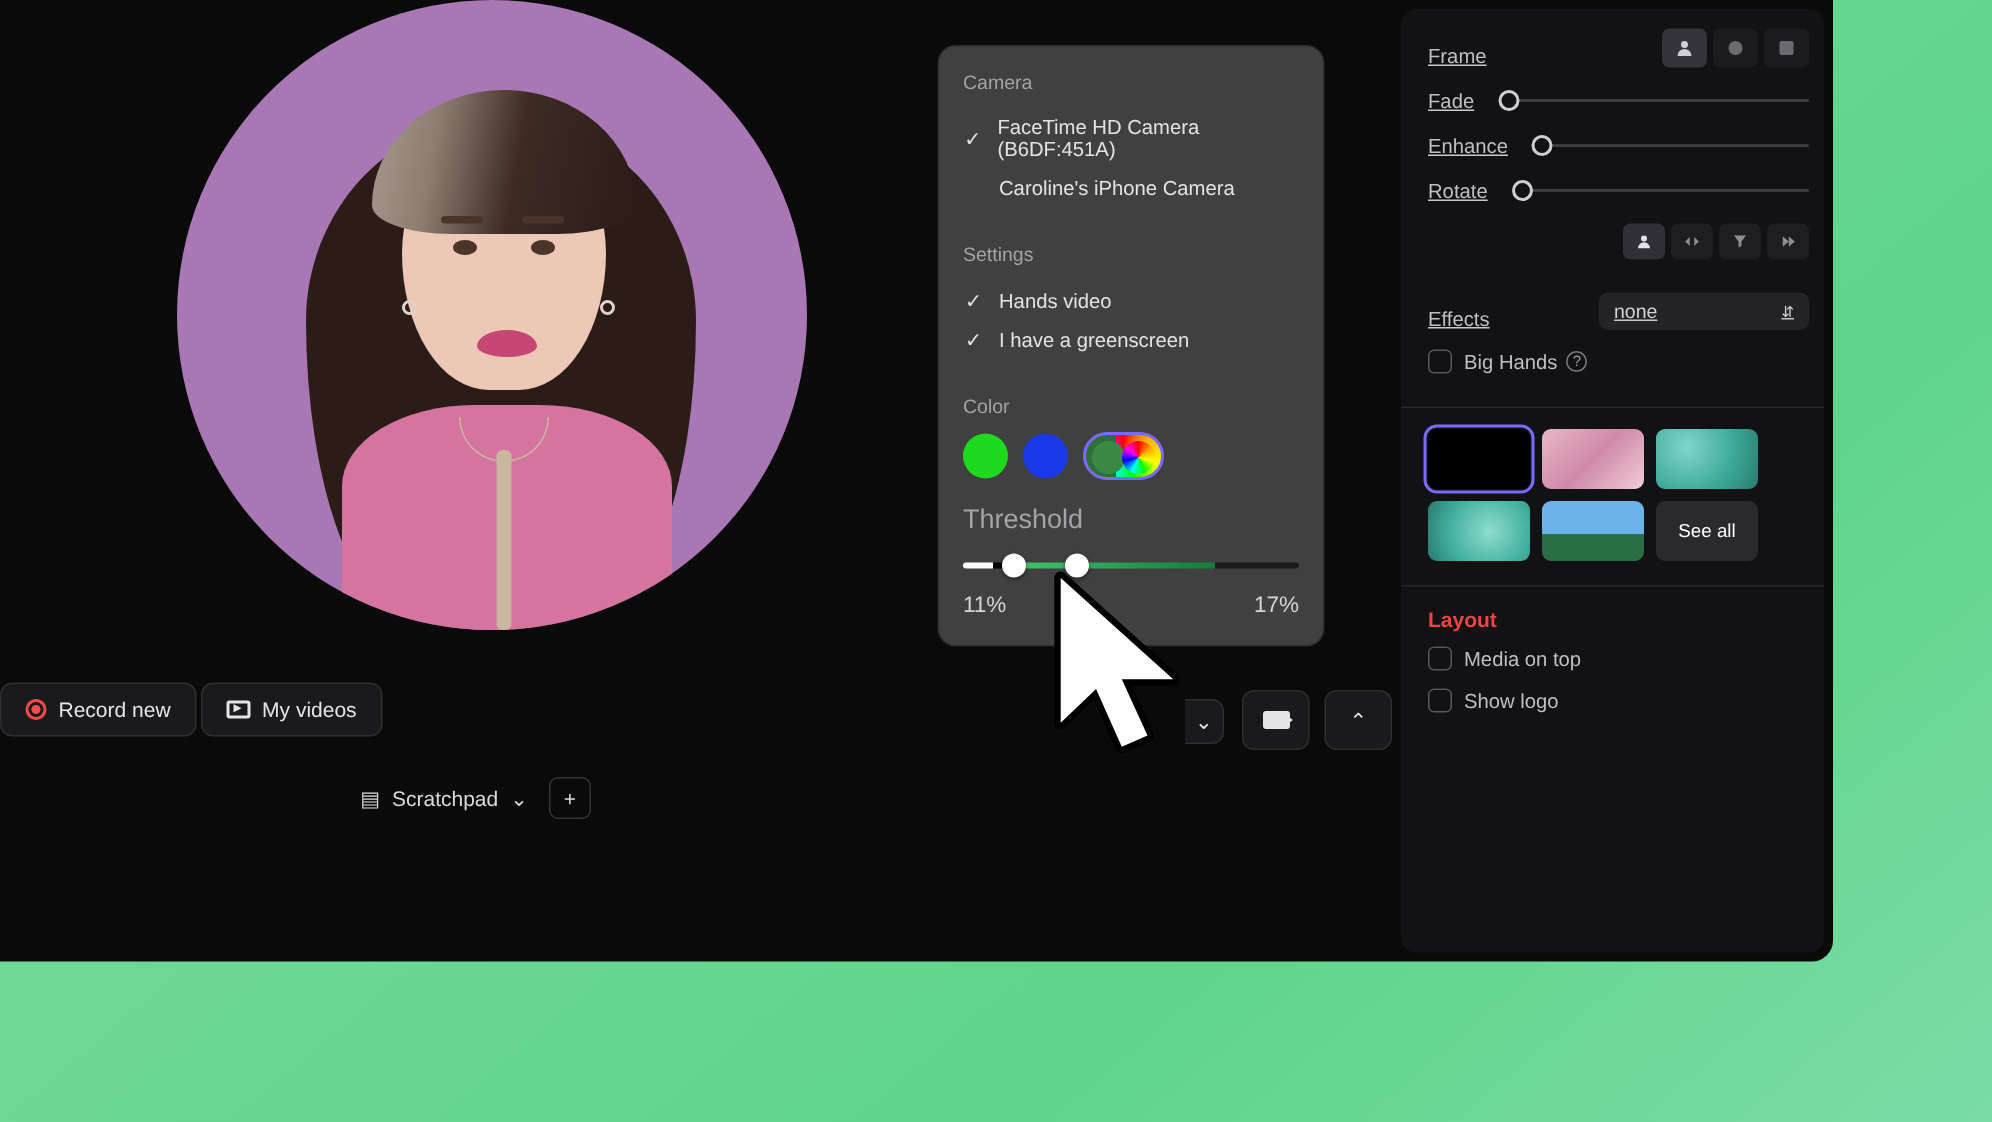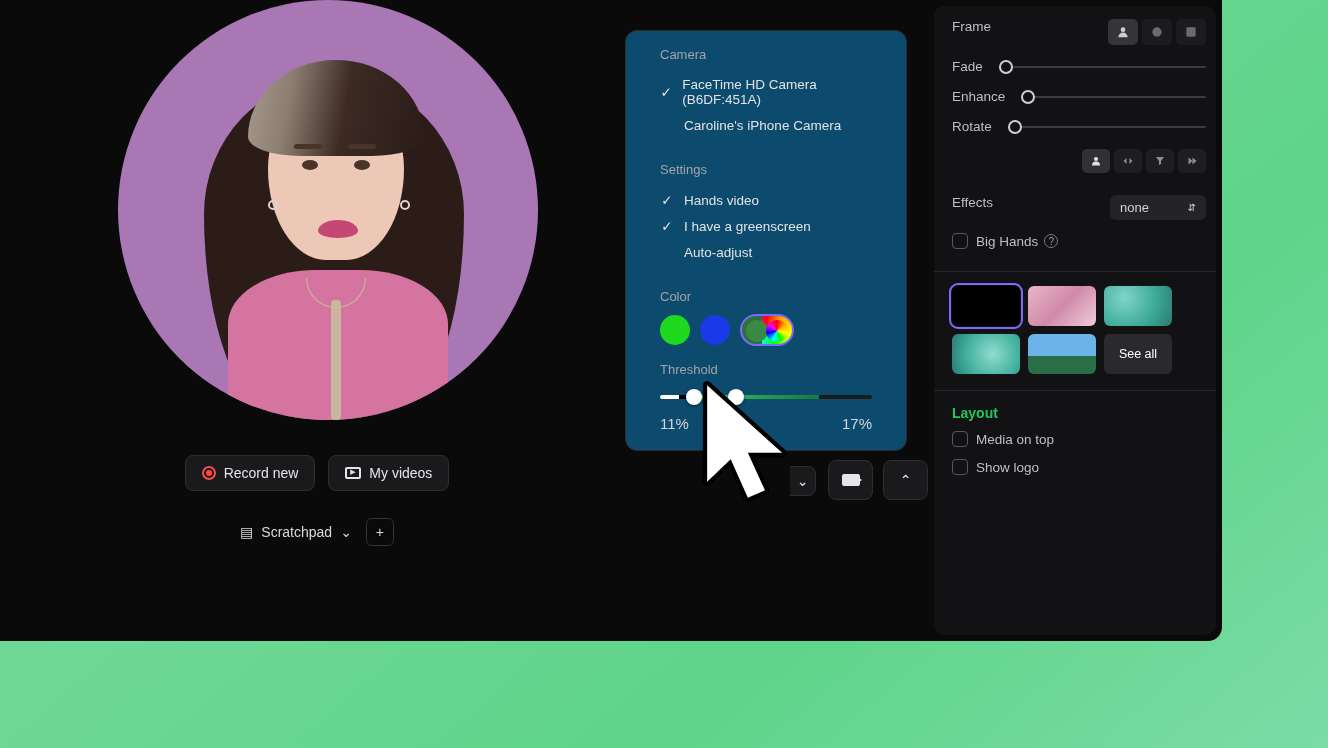--- a/index.html
+++ b/index.html
@@ -80,25 +80,25 @@
     position:absolute; top:270px; left:110px; width:220px; height:180px;
     background:#d574a0; border-radius:40% 40% 20% 20% / 30% 30% 20% 20%;
   }
   .zipper{position:absolute;top:300px;left:213px;width:10px;height:120px;background:#c9b89f;border-radius:4px;}
   .necklace{position:absolute;top:278px;left:188px;width:60px;height:30px;border:1px solid #c9b89f;border-top:none;border-radius:0 0 40px 40px;}
 
   
   .popup {
     position: absolute;
     top: 30px; left: 625px;
-    width: 282px;
-    background: #0c4a6e;
+    width: 258px;
+    background: #404040;
     border: 1px solid #2c2c2f;
     border-radius: 12px;
-    padding: 16px 34px 18px;
+    padding: 16px 16px 18px;
   }
   .popup h4, .sidebar h4 {
     color: #a3a3a8; font-size: 13px; font-weight: 500; margin-bottom: 10px;
   }
   .popup h4.sub { margin-top:24px; }
   .chk-row { display:flex; align-items:center; gap:10px; padding:5px 0; font-size:13.5px; color:#e3e3e5;}
   .chk-row .tick { width:14px; text-align:center; color:#e3e3e5;}
   .chk-row .tick.off { opacity:0; }
   .color-row{ display:flex; gap:10px; margin-top:8px; align-items:center;}
   .swatch{ width:30px;height:30px;border-radius:50%; }
@@ -107,32 +107,32 @@
   .sw-picker{
     width:54px;height:32px;border-radius:20px;border:2px solid #7a6bff;
     background:linear-gradient(90deg,#2e6f3a 40%, transparent 40%),
                conic-gradient(red,orange,yellow,lime,cyan,blue,magenta,red);
     background-blend-mode:normal;
     position:relative;
   }
   .sw-picker::before{content:"";position:absolute;left:4px;top:4px;width:22px;height:22px;border-radius:50%;background:#3a8a46;}
   .sw-picker::after{content:"";position:absolute;right:4px;top:4px;width:22px;height:22px;border-radius:50%;
     background:conic-gradient(red,orange,yellow,lime,cyan,blue,magenta,red);}
-  .thresh-label{color:#a3a3a8;font-size:13px;margin-top:16px;}
+  .thresh-label{color:#a3a3a8;font-size:18px;margin-top:16px;}
   .range-wrap{position:relative;height:20px;margin-top:10px;}
   .range-track{position:absolute;top:8px;left:0;right:0;height:4px;border-radius:2px;
     background:linear-gradient(90deg,#fff 0%,#fff 9%,#000 9%,#000 14%,#42c86f 14%,#147a3b 75%,#1b1b1c 75%,#1b1b1c 100%);}
   .thumb{position:absolute;top:2px;width:16px;height:16px;background:#fff;border-radius:50%;box-shadow:0 1px 3px rgba(0,0,0,.5);}
   .thumb.a{left:26px;} .thumb.b{left:68px;}
   .thresh-vals{display:flex;justify-content:space-between;font-size:15px;color:#d5d5d7;margin-top:8px;}
 
   
   .bottom-bar{
     position:absolute; top:455px; left:0; right:300px;
-    display:flex; justify-content:center; gap:13px; align-items:center;
+    display:flex; justify-content:flex-start; gap:3px; align-items:center;
   }
   .btn{
     display:inline-flex;align-items:center;gap:8px;
     background:#1a1a1c;border:1px solid #2e2e31;color:#e5e5e7;
     padding:9px 16px;border-radius:8px;font-size:14px;
   }
   .rec-dot{width:14px;height:14px;border-radius:50%;border:2px solid #f64b4b;display:inline-flex;align-items:center;justify-content:center;}
   .rec-dot::after{content:"";width:6px;height:6px;background:#f64b4b;border-radius:50%;}
   .library-ico{width:16px;height:12px;border:2px solid #e5e5e7;border-radius:2px;position:relative;}
   .library-ico::after{content:"▶";position:absolute;font-size:7px;left:3px;top:-1px;color:#e5e5e7;}
@@ -144,45 +144,45 @@
   .plus-btn{width:28px;height:28px;border-radius:6px;border:1px solid #34343a;display:flex;align-items:center;justify-content:center;color:#d9d9db;}
 
   .little-toolbar{
     position:absolute;top:460px;left:828px;display:flex;gap:10px;
   }
   .mini-btn{width:45px;height:40px;border-radius:8px;border:1px solid #2e2e31;background:#1a1a1c;display:flex;align-items:center;justify-content:center;color:#e5e5e7;}
   .cam-ico{width:18px;height:12px;background:#e5e5e7;border-radius:2px;position:relative;}
   .cam-ico::after{content:"";position:absolute;right:-7px;top:1px;width:0;height:0;border:5px solid transparent;border-left:7px solid #e5e5e7;}
 
   
-  .side-row{display:flex;align-items:flex-start;justify-content:space-between;padding:7px 0;}
+  .side-row{display:flex;align-items:flex-end;justify-content:space-between;padding:7px 0;text-decoration:underline;}
   .side-label{color:#bfbfc4;font-size:13.5px;}
   .seg{display:flex;gap:4px;}
   .seg-btn{width:30px;height:26px;border-radius:5px;background:#1c1c1f;display:flex;align-items:center;justify-content:center;}
   .seg-btn.active{background:#34343a;}
   .seg-btn svg{width:14px;height:14px;fill:#cfcfd3;}
   .seg-btn.dim svg{fill:#6a6a70;}
   .slider{flex:1;margin-left:16px;position:relative;height:16px;}
   .slider .tr{position:absolute;left:0;right:0;top:7px;height:2px;background:#3a3a3f;border-radius:1px;}
   .slider .th{position:absolute;top:1px;width:14px;height:14px;border:2px solid #cfcfd3;border-radius:50%;background:#121214;}
-  .select{width:96px;background:#242428;border-radius:6px;padding:5px 10px;font-size:13px;color:#d3d3d6;display:flex;justify-content:space-between;align-items:center;}
+  .select{width:140px;background:#242428;border-radius:6px;padding:5px 10px;font-size:13px;color:#d3d3d6;display:flex;justify-content:space-between;align-items:center;}
   .check{width:16px;height:16px;border:1.5px solid #56565c;border-radius:4px;display:inline-block;margin-right:8px;flex-shrink:0;}
   .check.on{background:#6b5cff;border-color:#6b5cff;position:relative;}
   .check.on::after{content:"✓";color:#fff;font-size:11px;position:absolute;left:2px;top:-1px;}
   .help{width:14px;height:14px;border:1px solid #7c7c82;border-radius:50%;font-size:10px;display:inline-flex;align-items:center;justify-content:center;margin-left:6px;color:#9f9fa5;}
   .bg-grid{display:flex;flex-wrap:wrap;gap:8px;margin-top:10px;}
   .bg-th{width:68px;height:40px;border-radius:6px;background:#2a2a2e;position:relative;overflow:hidden;}
   .bg-th.sel{outline:2px solid #7a6bff;outline-offset:1px;background:#000;}
   .bg-pink{background:linear-gradient(135deg,#e8b6c9,#d08aa8,#f0cbd9);}
   .bg-teal{background:radial-gradient(circle at 30% 30%,#7fd6c9,#3ba796 60%,#2a7a6d);}
   .bg-teal2{background:radial-gradient(circle at 60% 50%,#8fddce,#41ae9d 60%,#2a7a6d);}
   .bg-sea{background:linear-gradient(180deg,#6bb4ea 55%,#2a6e48 55%);}
   .bg-seeall{background:#2a2a2e;color:#ffffff;display:flex;align-items:center;justify-content:center;font-size:12.5px;}
   .divider{height:1px;background:#27272b;margin:16px -10px 14px -18px;}
-  .sec-title{color:#22c55e;font-weight:600;font-size:14px;margin-bottom:4px;}
+  .sec-title{color:#ef4444;font-weight:600;font-size:14px;margin-bottom:4px;}
   .row-check{display:flex;align-items:center;padding:6px 0;font-size:13.5px;color:#bfbfc4;}
 
   
   .cursor{
     position:absolute; top:380px; left:695px; pointer-events:none;
   }
   .cursor svg{width:110px;height:150px;}
 
   .toolbar-icons{display:flex;gap:4px;}
   .tbi{width:28px;height:24px;background:#1e1e22;border-radius:5px;display:flex;align-items:center;justify-content:center;}
@@ -230,24 +230,20 @@
 
       <h4 class="sub">Settings</h4>
       <div class="chk-row">
         <span class="tick">✓</span>
         <span>Hands video</span>
       </div>
       <div class="chk-row">
         <span class="tick">✓</span>
         <span>I have a greenscreen</span>
       </div>
-      <div class="chk-row">
-        <span class="tick off">✓</span>
-        <span>Auto-adjust</span>
-      </div>
 
       <h4 class="sub">Color</h4>
       <div class="color-row">
         <div class="swatch sw-green"></div>
         <div class="swatch sw-blue"></div>
         <div class="sw-picker"></div>
       </div>
 
       <div class="thresh-label">Threshold</div>
       <div class="range-wrap">

